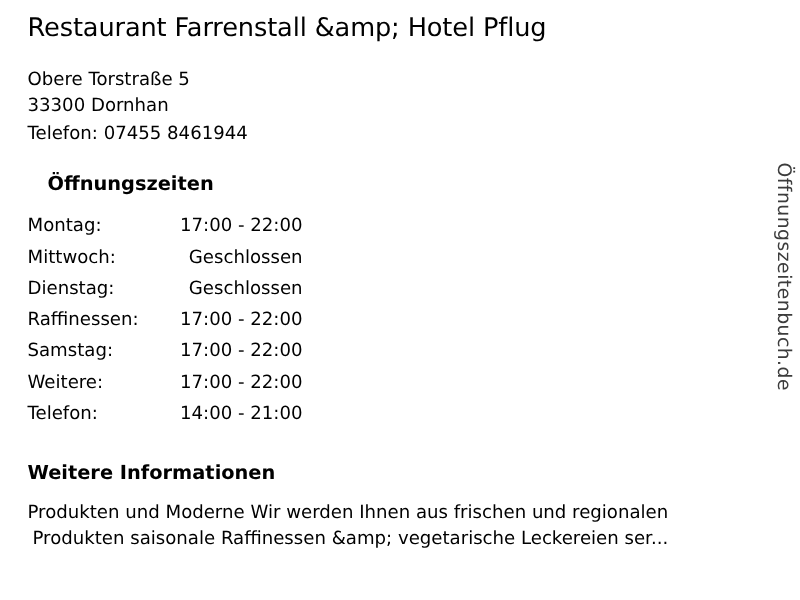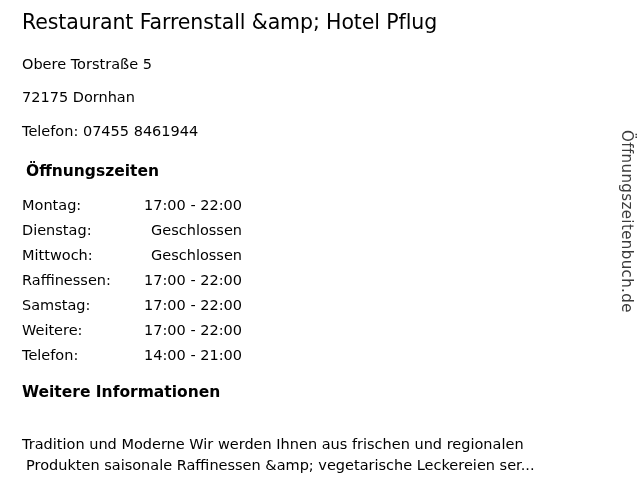--- a/index.html
+++ b/index.html
@@ -39,53 +39,52 @@
     line-height: 1.25;
   }
 
   .address-block {
     font-size: 14.5px;
     line-height: 21.5px;
     margin-bottom: 20px;
   }
   .address-line {
     white-space: pre;
-    margin-top: 12px;
   }
 
   .section-heading {
     font-size: 15.5px;
     font-weight: bold;
-    margin: 0 0 16px 4px;
+    margin: 0 0 16px 16px;
   }
 
   table.hours {
     border-collapse: collapse;
     font-size: 14.5px;
-    margin-bottom: 12px;
+    margin-bottom: 22px;
   }
   table.hours td {
     padding: 0 0 7px 0;
     vertical-align: top;
     line-height: 18px;
   }
   td.day {
     width: 122px;
     padding-right: 8px;
     white-space: nowrap;
   }
   td.time {
     white-space: nowrap;
     text-align: right;
   }
 
   .info-heading {
     font-size: 15.5px;
     font-weight: bold;
-    margin: 0 0 33px 0;
+    margin: 0 0 13px 0;
   }
 
   .info-text {
     font-size: 14.5px;
     line-height: 21px;
     width: 578px;
   }
   .info-text .l2 {
     display: block;
     text-indent: 4px;
@@ -111,38 +110,38 @@
 <body>
 
 <div class="page">
 
   <div class="content">
 
     <h1 class="title">Restaurant Farrenstall &amp;amp; Hotel Pflug</h1>
 
     <div class="address-block">
       <div class="address-line">Obere Torstraße 5</div>
-      <div class="address-line">72175 Dornhan</div>
+      <div class="address-line">33300 Dornhan</div>
       <div class="address-line">Telefon: 07455 8461944</div>
     </div>
 
     <h2 class="section-heading">Öffnungszeiten</h2>
 
     <table class="hours">
       <tbody>
         <tr>
           <td class="day">Montag:</td>
           <td class="time">17:00 - 22:00</td>
         </tr>
         <tr>
-          <td class="day">Dienstag:</td>
+          <td class="day">Mittwoch:</td>
           <td class="time">Geschlossen</td>
         </tr>
         <tr>
-          <td class="day">Mittwoch:</td>
+          <td class="day">Dienstag:</td>
           <td class="time">Geschlossen</td>
         </tr>
         <tr>
           <td class="day">Raffinessen:</td>
           <td class="time">17:00 - 22:00</td>
         </tr>
         <tr>
           <td class="day">Samstag:</td>
           <td class="time">17:00 - 22:00</td>
         </tr>
@@ -153,21 +152,21 @@
         <tr>
           <td class="day">Telefon:</td>
           <td class="time">14:00 - 21:00</td>
         </tr>
       </tbody>
     </table>
 
     <h2 class="info-heading">Weitere Informationen</h2>
 
     <div class="info-text">
-      <span class="l1">Tradition und Moderne Wir werden Ihnen aus frischen und regionalen</span>
+      <span class="l1">Produkten und Moderne Wir werden Ihnen aus frischen und regionalen</span>
       <span class="l2">Produkten saisonale Raffinessen &amp;amp; vegetarische Leckereien ser...</span>
     </div>
 
   </div>
 
   <div class="sidelabel">Öffnungszeitenbuch.de</div>
 
 </div>
 
 </body></html>

